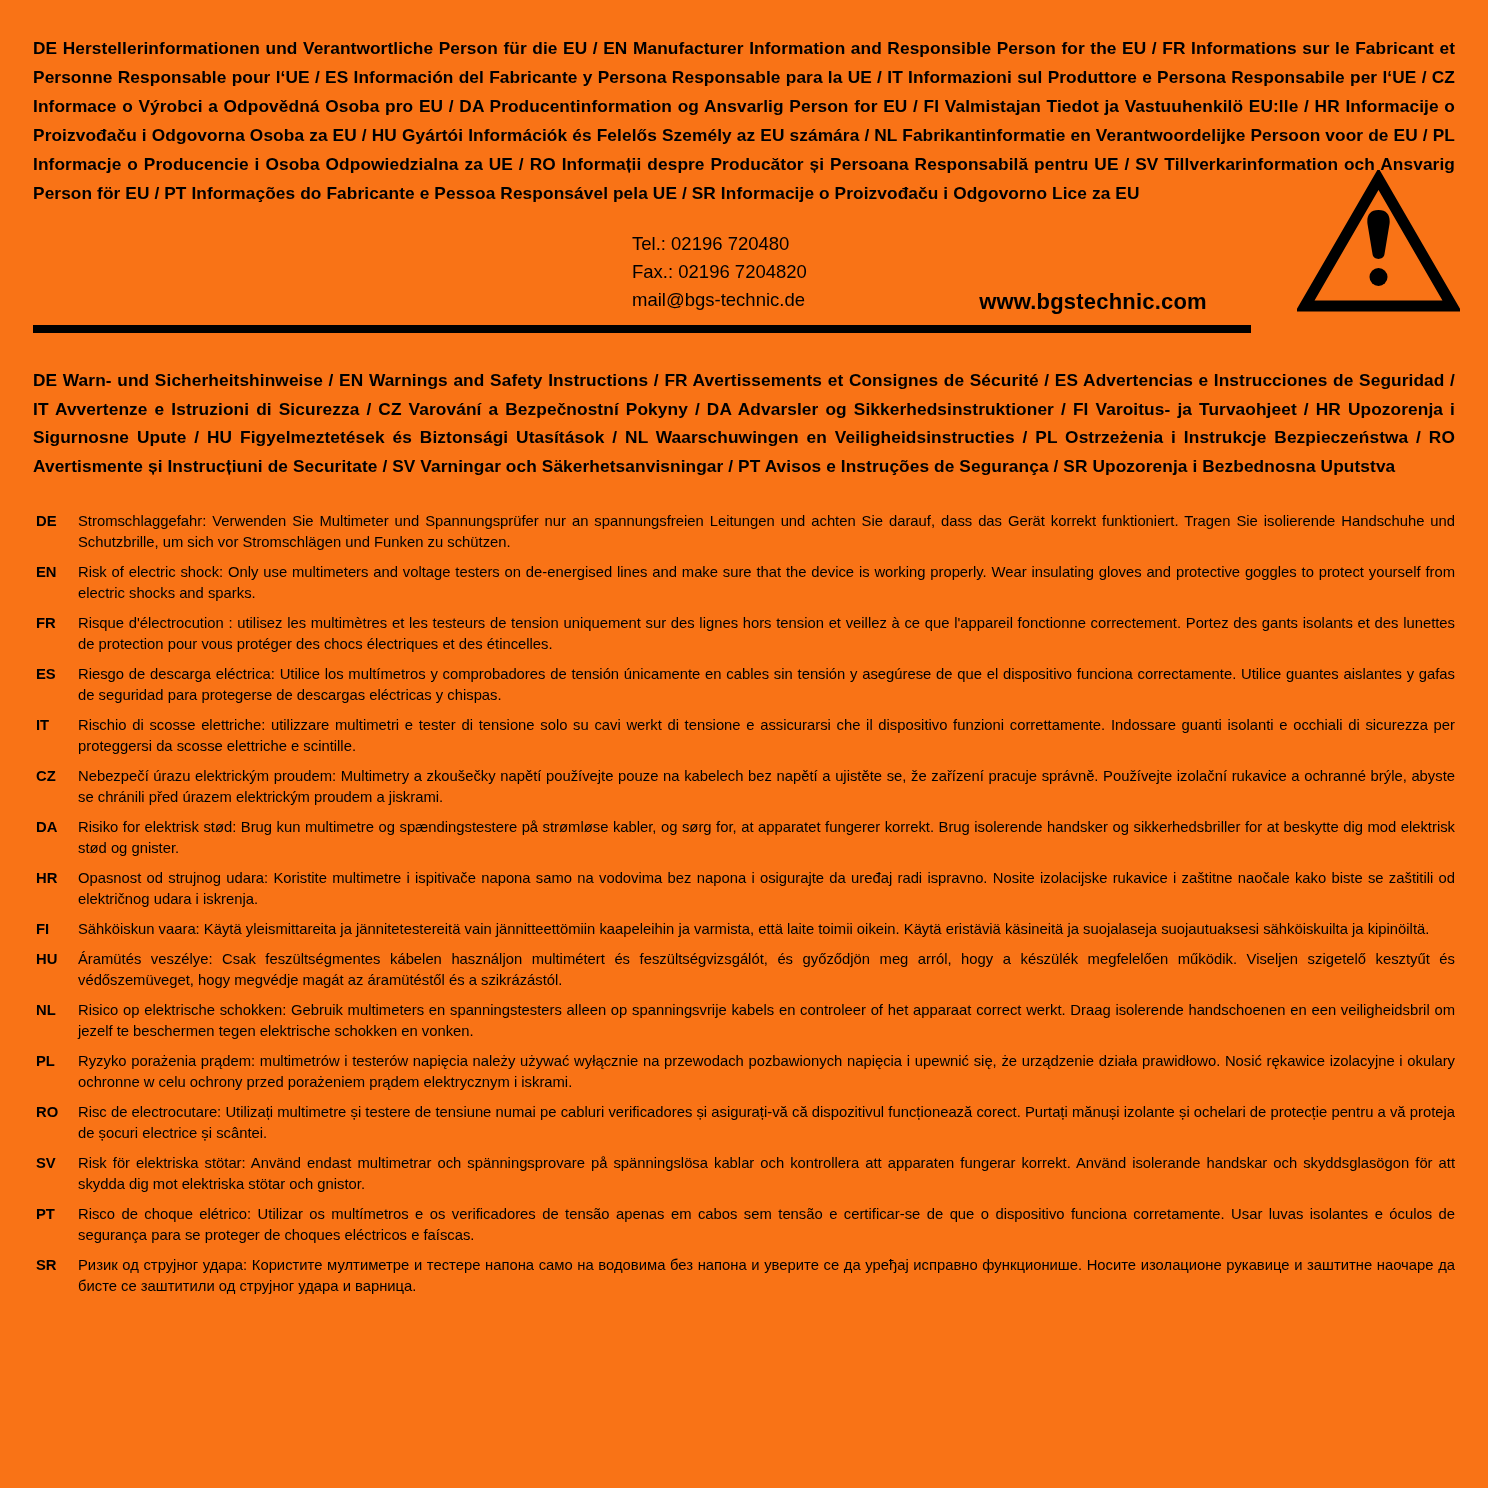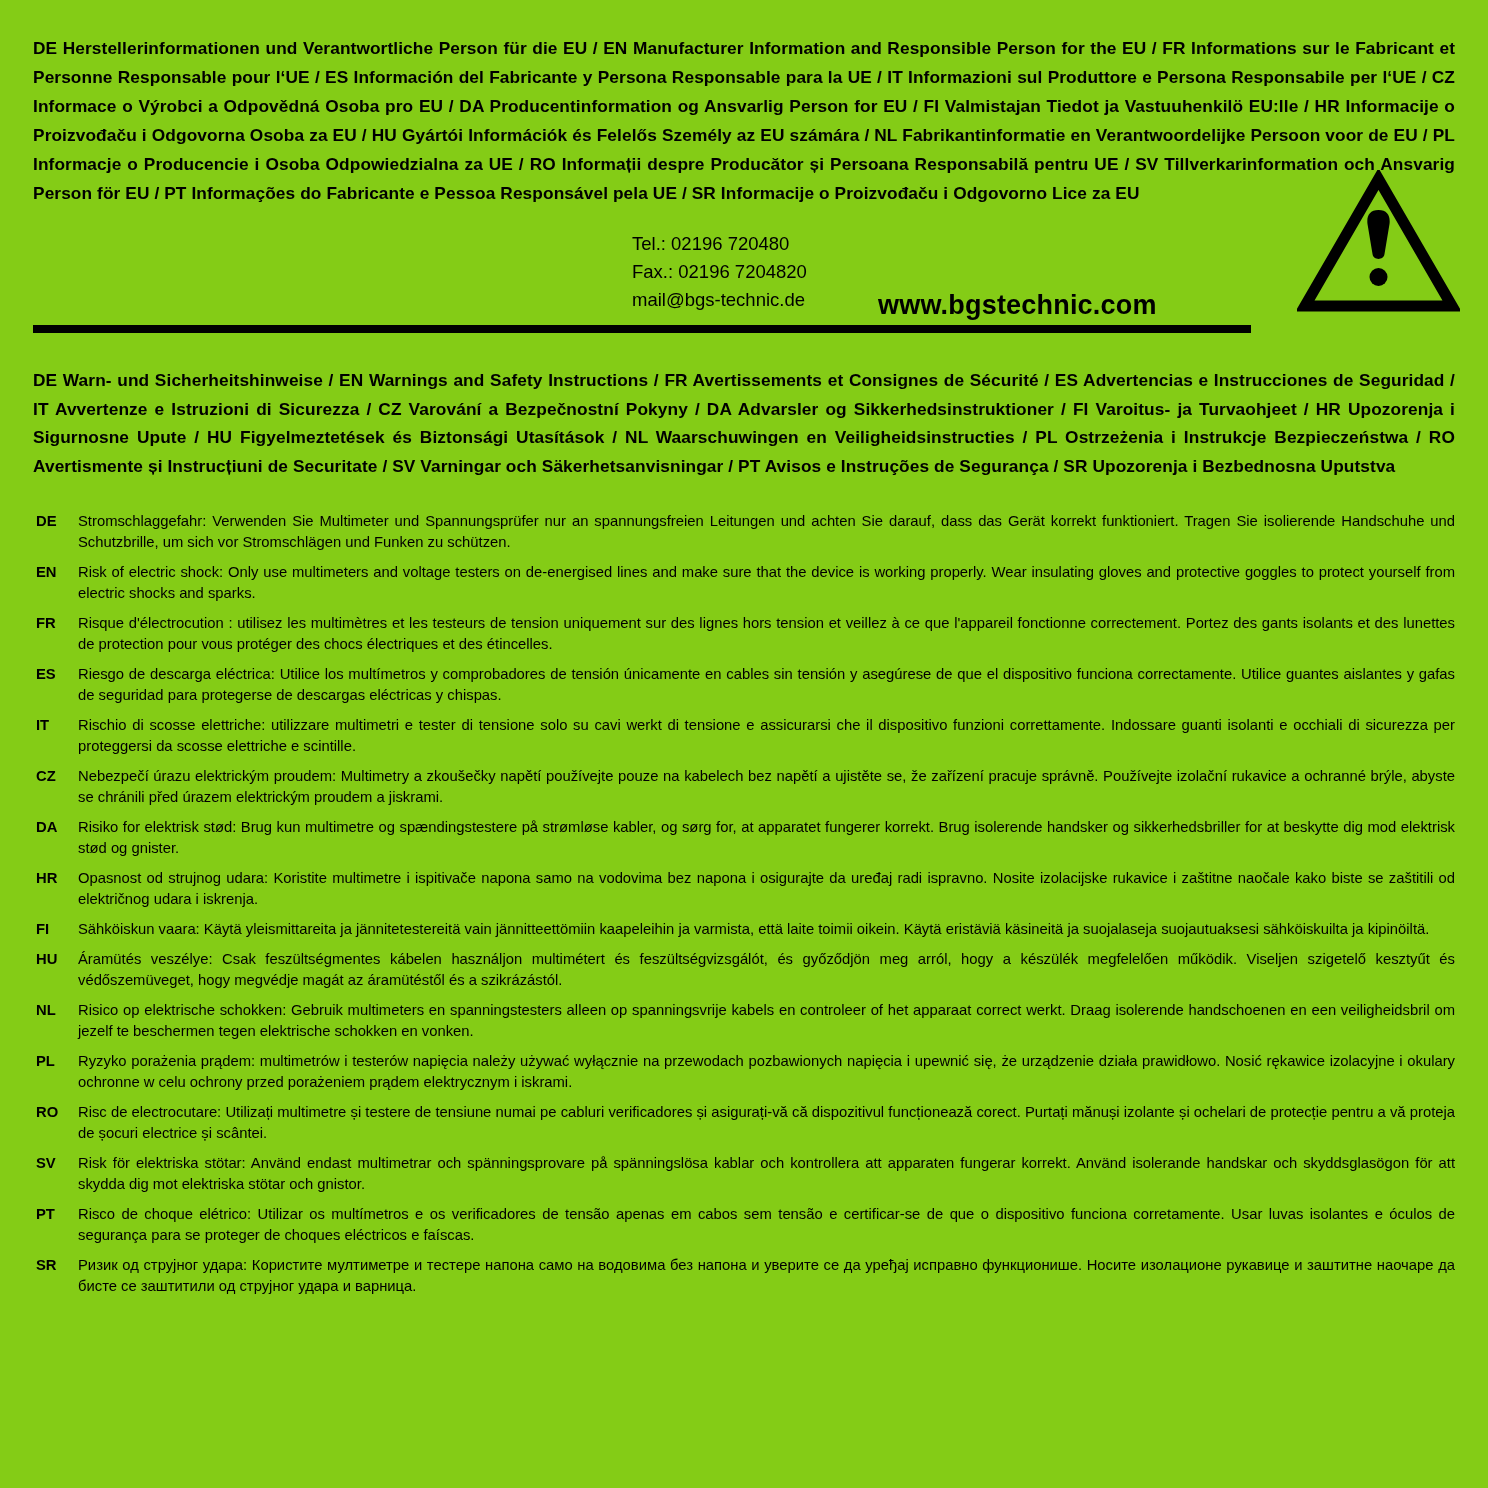--- a/index.html
+++ b/index.html
@@ -2,21 +2,21 @@
 <html><head>
 <meta charset="utf-8">
 <style>
   html, body { margin: 0; padding: 0; background: #ffffff; }
   .page {
     position: relative;
     width: 1488px;
     height: 1488px;
     box-sizing: border-box;
     padding: 34px 33px 0 33px;
-    background: #84cc16;
+    background: #f97316;
     color: #000000;
     font-family: "Liberation Sans", sans-serif;
     overflow: hidden;
   }
 
   
   .top-header {
     font-size: 17.3px;
     font-weight: bold;
     line-height: 29px;
@@ -75,25 +75,25 @@
     position: absolute;
     left: 599px;
     top: 26px;
     font-size: 18.5px;
     line-height: 28px;
     white-space: nowrap;
   }
   .website {
     position: absolute;
     left: 845px;
-    bottom: 4px;
+    bottom: 10px;
     width: 430px;
-    text-align: left;
-    font-weight: bold;
-    font-size: 27px;
+    text-align: center;
+    font-weight: bold;
+    font-size: 22px;
     letter-spacing: 0.2px;
     white-space: nowrap;
   }
   .warning-triangle {
     position: absolute;
     top: 170px;
     right: 28px;
     width: 163px;
     height: 143px;
   }

